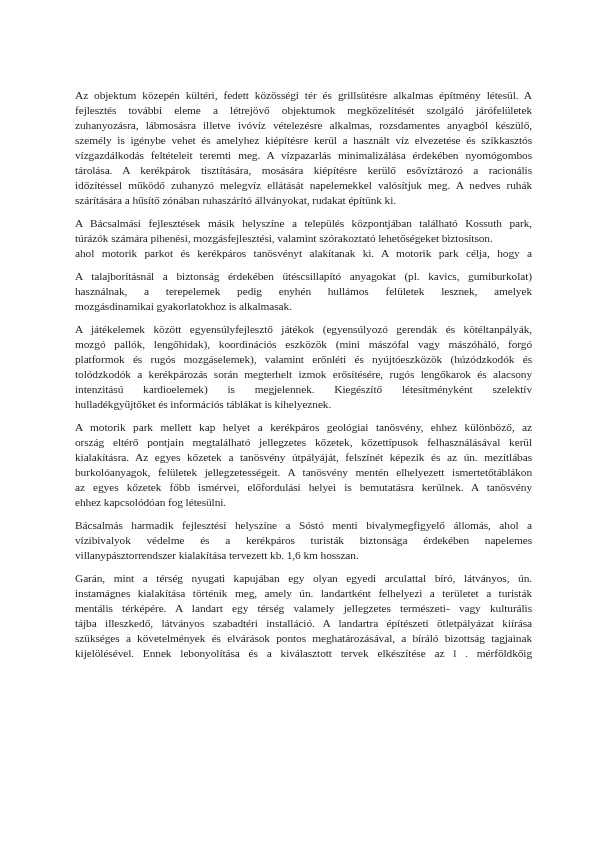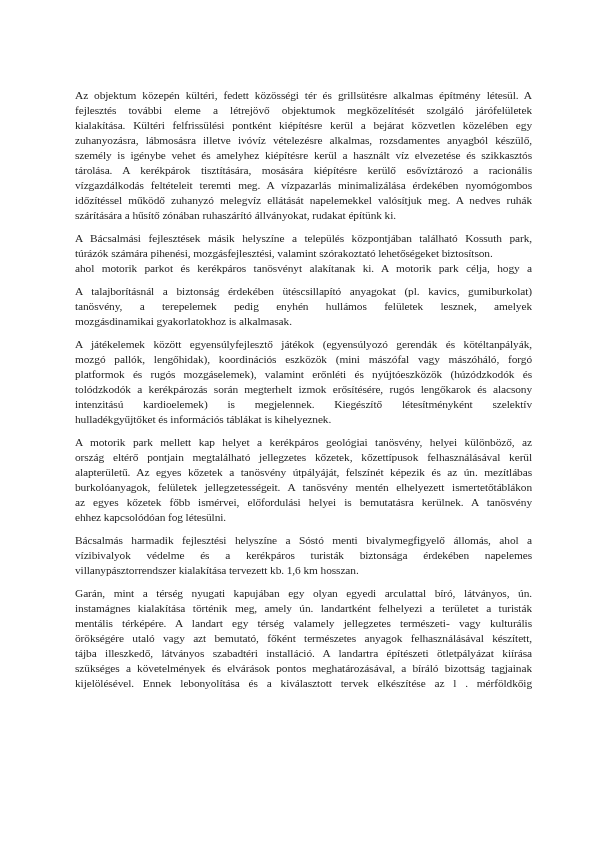--- a/index.html
+++ b/index.html
@@ -42,62 +42,60 @@
   }
 </style>
 </head>
 <body>
 
 <div class="page">
   <div class="textblock">
       <div class="para">
         <div class="line">Az objektum közepén kültéri, fedett közösségi tér és grillsütésre alkalmas építmény létesül. A</div>
         <div class="line">fejlesztés további eleme a létrejövő objektumok megközelítését szolgáló járófelületek</div>
-        <div class="line">kialakítása. Kültéri felfrissülési pontként kiépítésre kerül a bejárat közvetlen közelében egy</div>
         <div class="line">zuhanyozásra, lábmosásra illetve ivóvíz vételezésre alkalmas, rozsdamentes anyagból készülő,</div>
         <div class="line">személy is igénybe vehet és amelyhez kiépítésre kerül a használt víz elvezetése és szikkasztós</div>
+        <div class="line">vízgazdálkodás feltételeit teremti meg. A vízpazarlás minimalizálása érdekében nyomógombos</div>
         <div class="line">tárolása. A kerékpárok tisztítására, mosására kiépítésre kerülő esővíztározó a racionális</div>
-        <div class="line">vízgazdálkodás feltételeit teremti meg. A vízpazarlás minimalizálása érdekében nyomógombos</div>
         <div class="line">időzítéssel működő zuhanyzó melegvíz ellátását napelemekkel valósítjuk meg. A nedves ruhák</div>
         <div class="line last">szárítására a hűsítő zónában ruhaszárító állványokat, rudakat építünk ki.</div>
       </div>
       <div class="para">
         <div class="line">A Bácsalmási fejlesztések másik helyszíne a település központjában található Kossuth park,</div>
         <div class="line last">túrázók számára pihenési, mozgásfejlesztési, valamint szórakoztató lehetőségeket biztosítson.</div>
         <div class="line">ahol motorik parkot és kerékpáros tanösvényt alakítanak ki. A motorik park célja, hogy a</div>
       </div>
       <div class="para">
         <div class="line">A talajborításnál a biztonság érdekében ütéscsillapító anyagokat (pl. kavics, gumiburkolat)</div>
-        <div class="line">tanösvény, a terepelemek pedig enyhén hullámos felületek lesznek, amelyek</div>
+        <div class="line">használnak, a terepelemek pedig enyhén hullámos felületek lesznek, amelyek</div>
         <div class="line last">mozgásdinamikai gyakorlatokhoz is alkalmasak.</div>
       </div>
       <div class="para">
         <div class="line">A játékelemek között egyensúlyfejlesztő játékok (egyensúlyozó gerendák és kötéltanpályák,</div>
         <div class="line">mozgó pallók, lengőhidak), koordinációs eszközök (mini mászófal vagy mászóháló, forgó</div>
         <div class="line">platformok és rugós mozgáselemek), valamint erőnléti és nyújtóeszközök (húzódzkodók és</div>
         <div class="line">tolódzkodók a kerékpározás során megterhelt izmok erősítésére, rugós lengőkarok és alacsony</div>
         <div class="line">intenzitású kardioelemek) is megjelennek. Kiegészítő létesítményként szelektív</div>
         <div class="line last">hulladékgyűjtőket és információs táblákat is kihelyeznek.</div>
       </div>
       <div class="para">
-        <div class="line">A motorik park mellett kap helyet a kerékpáros geológiai tanösvény, helyei különböző, az</div>
+        <div class="line">A motorik park mellett kap helyet a kerékpáros geológiai tanösvény, ehhez különböző, az</div>
         <div class="line">ország eltérő pontjain megtalálható jellegzetes kőzetek, kőzettípusok felhasználásával kerül</div>
-        <div class="line">alapterületű. Az egyes kőzetek a tanösvény útpályáját, felszínét képezik és az ún. mezítlábas</div>
+        <div class="line">kialakításra. Az egyes kőzetek a tanösvény útpályáját, felszínét képezik és az ún. mezítlábas</div>
         <div class="line">burkolóanyagok, felületek jellegzetességeit. A tanösvény mentén elhelyezett ismertetőtáblákon</div>
         <div class="line">az egyes kőzetek főbb ismérvei, előfordulási helyei is bemutatásra kerülnek. A tanösvény</div>
         <div class="line last">ehhez kapcsolódóan fog létesülni.</div>
       </div>
       <div class="para">
         <div class="line">Bácsalmás harmadik fejlesztési helyszíne a Sóstó menti bivalymegfigyelő állomás, ahol a</div>
         <div class="line">vízibivalyok védelme és a kerékpáros turisták biztonsága érdekében napelemes</div>
         <div class="line last">villanypásztorrendszer kialakítása tervezett kb. 1,6 km hosszan.</div>
       </div>
       <div class="para">
         <div class="line">Garán, mint a térség nyugati kapujában egy olyan egyedi arculattal bíró, látványos, ún.</div>
         <div class="line">instamágnes kialakítása történik meg, amely ún. landartként felhelyezi a területet a turisták</div>
         <div class="line">mentális térképére. A landart egy térség valamely jellegzetes természeti- vagy kulturális</div>
-        <div class="line">örökségére utaló vagy azt bemutató, főként természetes anyagok felhasználásával készített,</div>
         <div class="line">tájba illeszkedő, látványos szabadtéri installáció. A landartra építészeti ötletpályázat kiírása</div>
         <div class="line">szükséges a követelmények és elvárások pontos meghatározásával, a bíráló bizottság tagjainak</div>
         <div class="line">kijelölésével. Ennek lebonyolítása és a kiválasztott tervek elkészítése az l . mérföldkőig</div>
       </div>
     </div>
 </div>
 
 </body></html>

